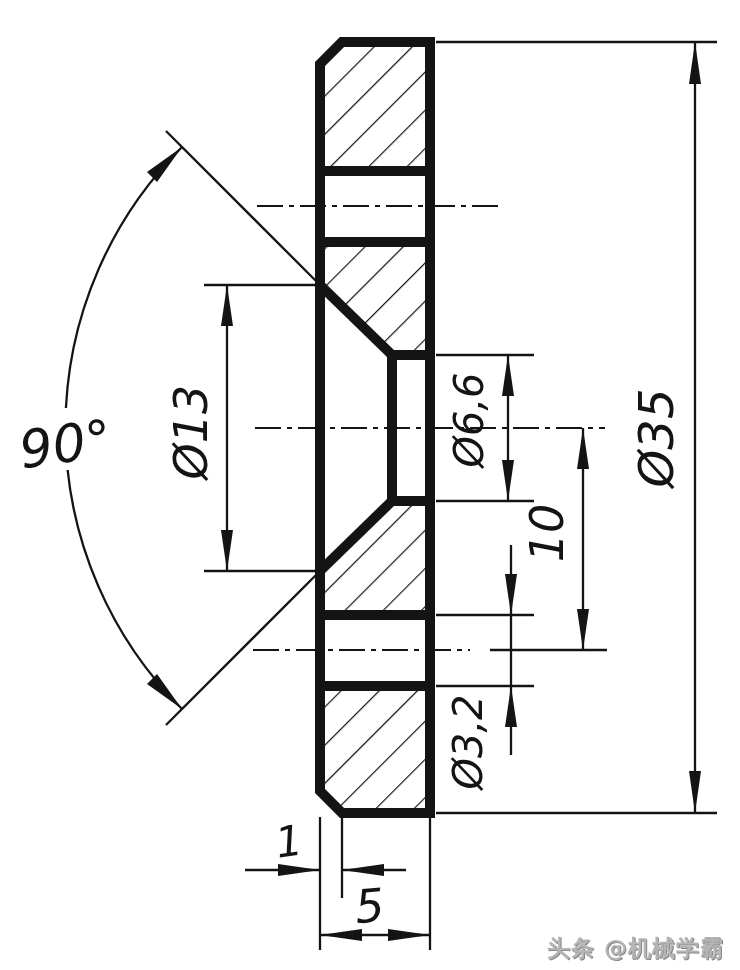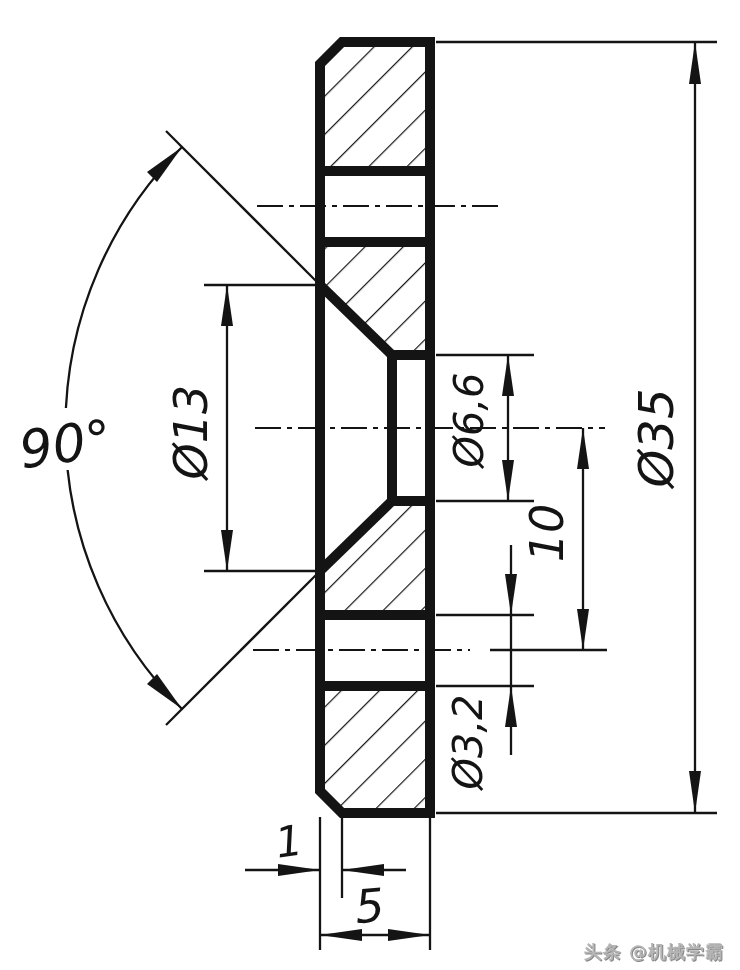--- a/index.html
+++ b/index.html
@@ -1,20 +1,20 @@
 <!DOCTYPE html>
 <html><head>
 <meta charset="utf-8">
 <style>
   html,body{margin:0;padding:0;background:#ffffff;}
   .stage{position:relative;width:740px;height:970px;background:#ffffff;overflow:hidden;
          font-family:"DejaVu Sans",sans-serif;}
   .stage svg{position:absolute;left:0;top:0;}
   .dim-label{font-family:"DejaVu Sans",sans-serif;font-style:italic;fill:#141414;}
-  .watermark{position:absolute;right:16px;bottom:6px;font-size:18px;font-weight:600;
+  .watermark{position:absolute;right:16px;bottom:6px;font-size:23px;font-weight:600;
              letter-spacing:1px;color:#b5b5b5;text-shadow:1px 1px 0 #878787;
              font-family:"DejaVu Sans",sans-serif;white-space:nowrap;}
 </style>
 </head>
 <body>
 
 <div class="stage">
   <svg width="740" height="970" viewBox="0 0 740 970">
     <defs>
       <pattern id="hatch" patternUnits="userSpaceOnUse" width="27" height="27" patternTransform="rotate(-45)">

